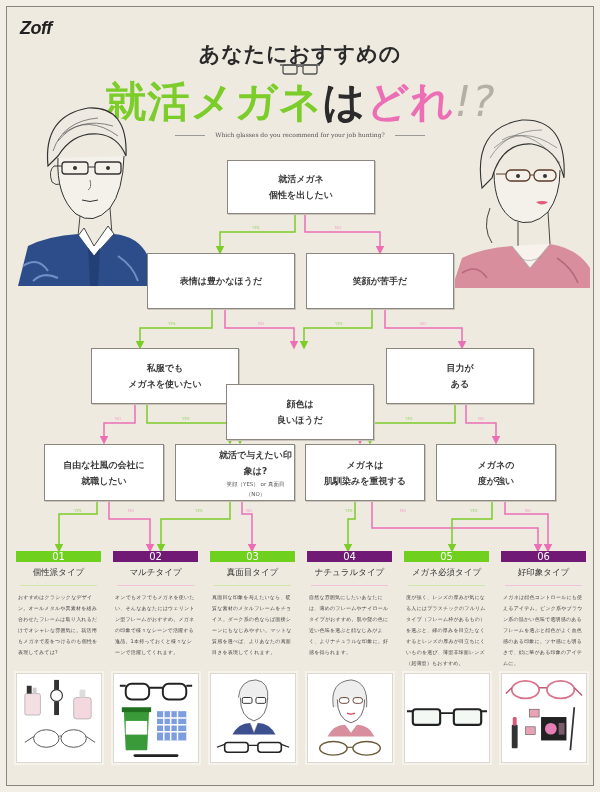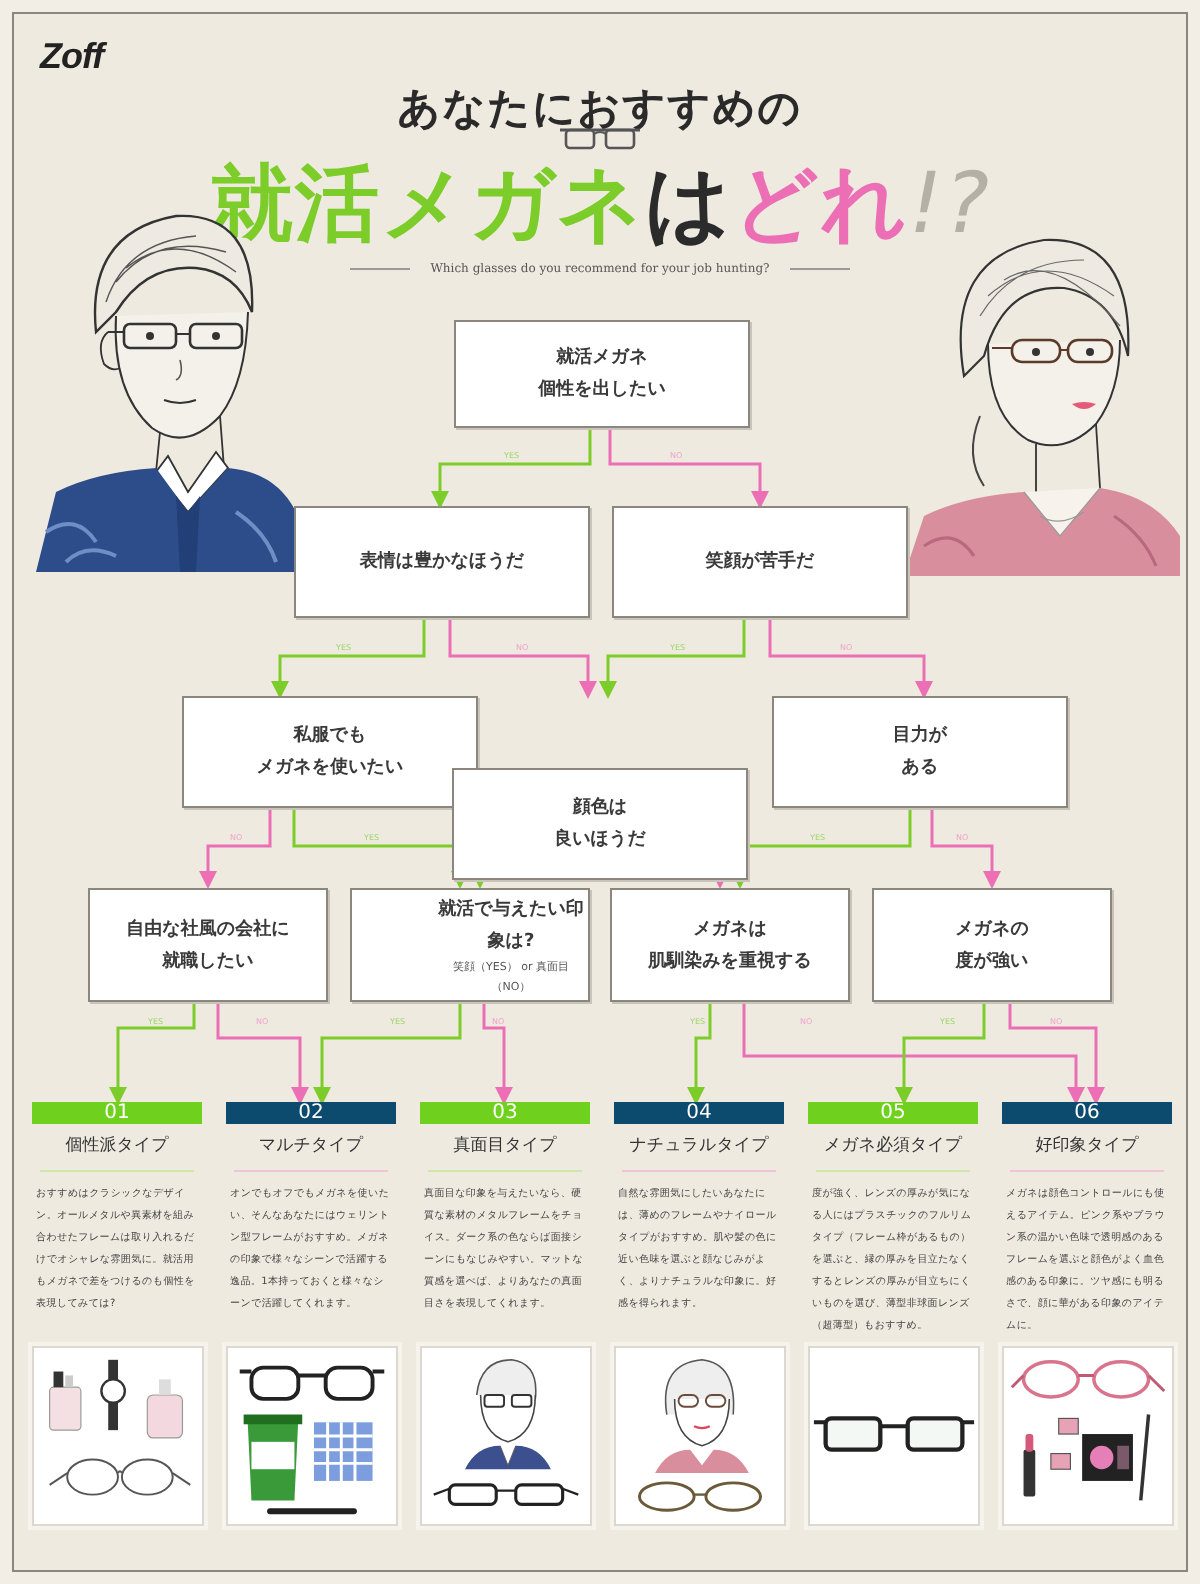--- a/index.html
+++ b/index.html
@@ -19,21 +19,21 @@
   .glasses-top { left: 279px; top: 62px; width: 42px; height: 14px; }
 
   .box { position: absolute; background: #fff; border: 1px solid #8b877f; box-shadow: 1px 1px 0 #c9c4ba; display: flex; flex-direction: column; align-items: center; justify-content: center; text-align: center; font-size: 9px; font-weight: bold; color: #3a3a3a; line-height: 16px; }
   .box .sub { font-size: 5.5px; font-weight: normal; line-height: 10px; color: #555; }
 
   svg.lines { position: absolute; left: 0; top: 0; width: 600px; height: 792px; pointer-events: none; }
 
   .res { position: absolute; top: 551px; width: 85px; }
   .res .bar { height: 11px; color: #fff; font-size: 10px; text-align: center; line-height: 11px; }
   .res .bar.green { background: #6fd11e; }
-  .res .bar.pink { background: #0c4a6e; }
+  .res .bar.pink { background: #701a75; }
   .res .name { margin-top: 5px; text-align: center; font-size: 8.5px; font-weight: normal; color: #333; }
   .res .uline { margin: 6px 4px 0; height: 1px; }
   .res .uline.green { background: #cfe7a8; }
   .res .uline.pink { background: #f2c2db; }
   .res .desc { margin-top: 6px; font-size: 5px; line-height: 11px; color: #444; letter-spacing: 0.2px; padding: 0 2px; word-break: break-all; }
 
   .img { position: absolute; top: 673px; width: 86px; height: 90px; background: #fff; border: 1px solid #ddd8cf; box-shadow: 0 0 0 2px #f6f3ed; }
   .img svg { width: 100%; height: 100%; }
 
   .person { position: absolute; }

